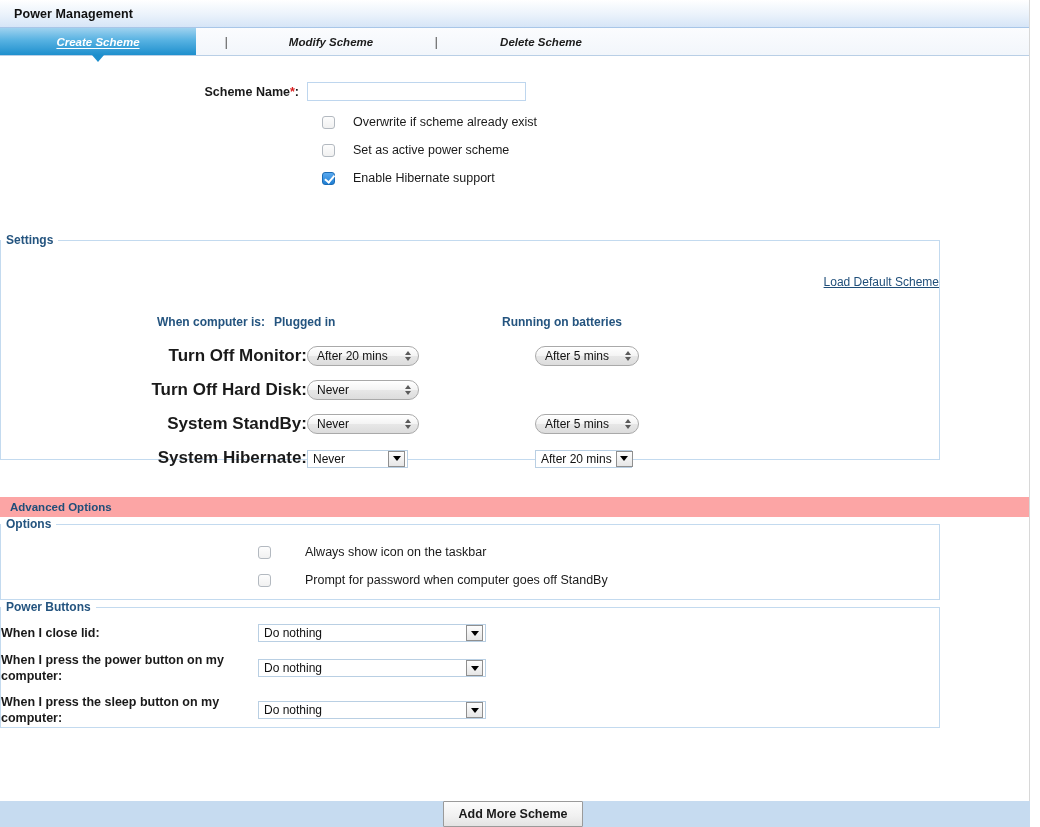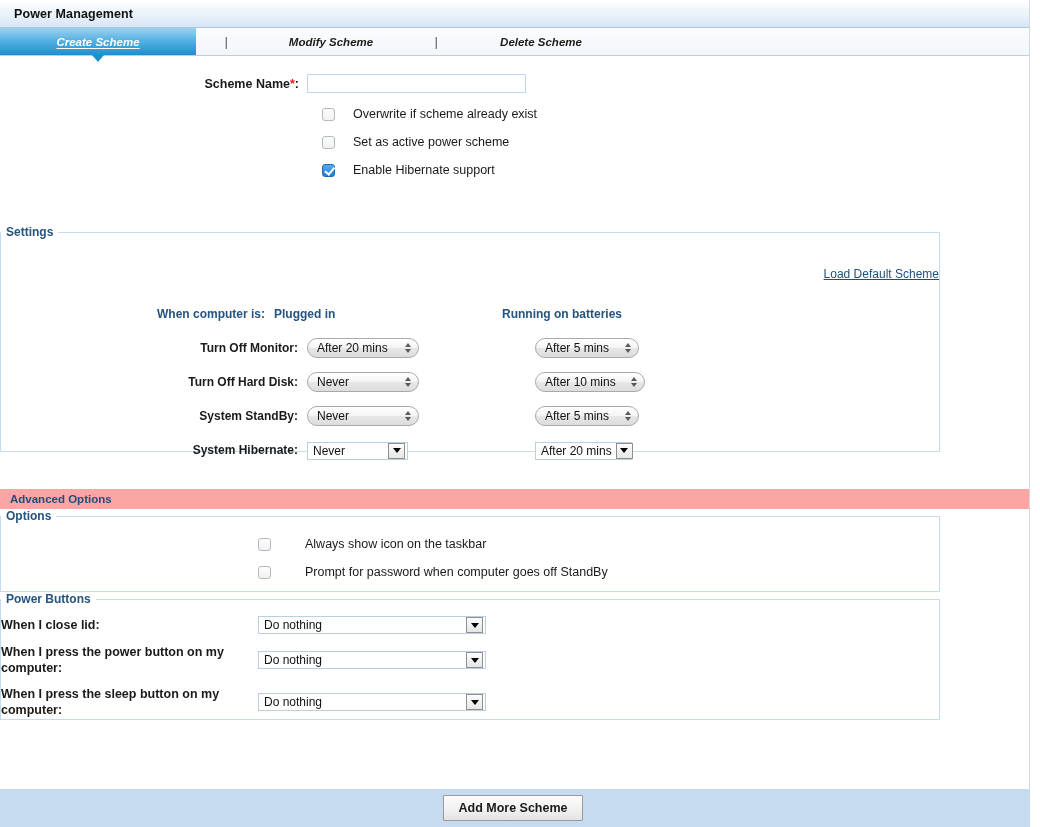--- a/index.html
+++ b/index.html
@@ -91,21 +91,21 @@
 
   
   .content {
     padding: 0;
     background: #ffffff;
   }
 
   .row-field {
     display: flex;
     align-items: center;
-    margin-top: 18px;
+    margin-top: 26px;
   }
   .lbl-col {
     width: 307px;
     text-align: right;
     padding-right: 8px;
     box-sizing: border-box;
     font-size: 12.5px;
     font-weight: bold;
     color: #1a1a1a;
   }
@@ -199,23 +199,22 @@
     width: 100%;
   }
   .grid-row {
     display: flex;
     align-items: center;
     height: 34px;
   }
   .g-lbl {
     width: 290px;
     text-align: right;
-    padding-right: 9px;
-    box-sizing: border-box;
-    font-size: 12px;
+    box-sizing: border-box;
+    font-size: 17px;
     font-weight: bold;
     color: #1a1a1a;
   }
   .g-head-left {
     width: 257px;
     text-align: right;
     padding-right: 9px;
     box-sizing: border-box;
     font-size: 12px;
     font-weight: bold;
@@ -356,21 +355,21 @@
     color: #1a1a1a;
     line-height: 16px;
   }
 
   
   .footer {
     position: absolute;
     left: 0;
     bottom: 0;
     width: 1030px;
-    height: 38px;
+    height: 26px;
     background: #c6dbf0;
     display: flex;
     align-items: center;
     justify-content: center;
   }
   .btn-primary {
     font-size: 12.5px;
     font-weight: bold;
     font-family: "Liberation Sans", sans-serif;
     color: #1a1a1a;
@@ -460,29 +459,20 @@
                   </span>
               </span>
             </div>
           </div>
 
           <div class="grid-row">
             <div class="g-lbl">Turn Off Hard Disk:</div>
             <div class="g-c1">
               <span class="sel-aqua w112">
                 <span class="val">Never</span>
-                <span class="updown">
-                    <i class="up"></i>
-                    <i class="dn"></i>
-                  </span>
-              </span>
-            </div>
-            <div class="g-c2">
-              <span class="sel-aqua w110">
-                <span class="val">After 10 mins</span>
                 <span class="updown">
                     <i class="up"></i>
                     <i class="dn"></i>
                   </span>
               </span>
             </div>
           </div>
 
           <div class="grid-row">
             <div class="g-lbl">System StandBy:</div>

